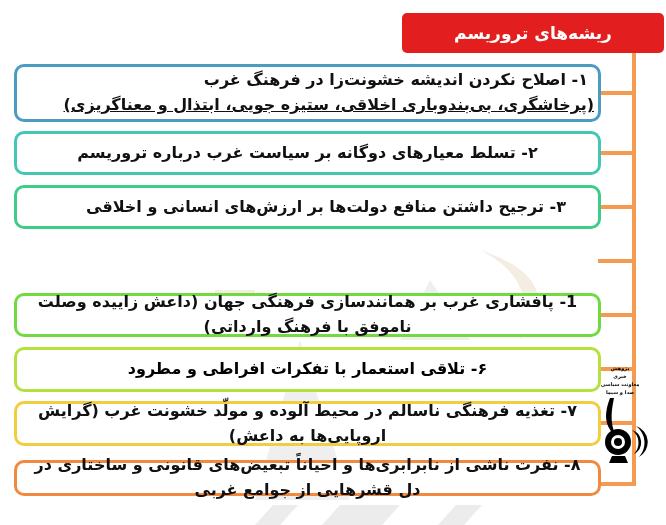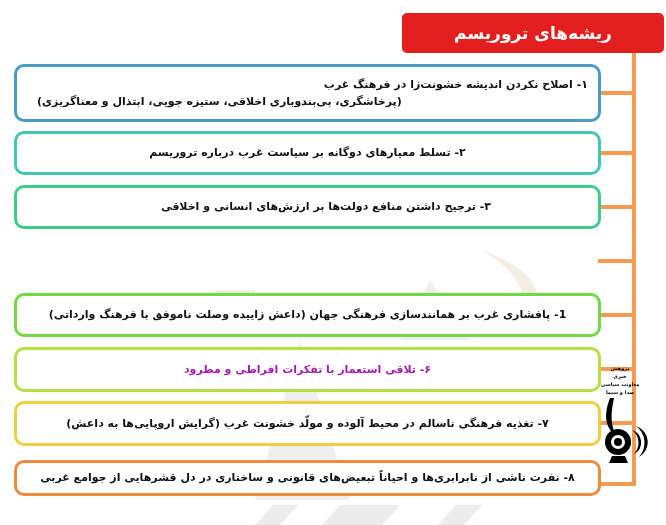--- a/index.html
+++ b/index.html
@@ -18,24 +18,24 @@
   
   .trunk{position:absolute;left:632px;top:53px;width:4px;height:433px;z-index:1;}
   .branch{position:absolute;left:598px;width:38px;height:4px;z-index:1;}
   .br1{top:91px}.br2{top:151px}.br3{top:205px}.br4{top:259px}
   .br5{top:313px}.br6{top:367px}.br7{top:421px}.br8{top:482px}
   
   .cause-box{
     position:absolute;left:14px;width:587px;z-index:2;background:#ffffff;
     border:3px solid #888;border-radius:10px;box-sizing:border-box;
     display:flex;flex-direction:column;align-items:stretch;justify-content:center;
-    direction:rtl;color:#111111;font-weight:bold;font-size:11px;line-height:1.55;
+    direction:rtl;color:#111111;font-weight:bold;font-size:16px;line-height:1.55;
   }
   .cause-box .line1{text-align:center;padding:0 10px;}
-  .cause-box .line2{text-align:left;padding:0 20px;}
+  .cause-box .line2{text-align:right;padding:0 4px;text-decoration:underline;}
   .cause-box .line2:empty{display:none;}
   .b1{top:64px;height:58px;} .b1 .line1{text-align:right;}
   .b2{top:131px;height:44px;}
   .b3{top:185px;height:44px;}
   .b4{top:239px;height:44px;}
   .b5{top:293px;height:44px;}
   .b6{top:347px;height:45px;}
   .b7{top:401px;height:45px;}
   .b8{top:460px;height:36px;}
   
@@ -85,21 +85,21 @@
 
   </div>
   <div class="cause-box b3" style="border-color: rgb(61, 204, 138); color: rgb(17, 17, 17); padding-left: 37px;">
     <div class="line1">۳- ترجیح داشتن منافع دولت‌ها بر ارزش‌های انسانی و اخلاقی</div>
 
   </div>
   <div class="cause-box b5" style="border-color: rgb(113, 218, 65); color: rgb(17, 17, 17);">
     <div class="line1">1- پافشاری غرب بر همانندسازی فرهنگی جهان (داعش زاییده وصلت ناموفق با فرهنگ وارداتی)</div>
 
   </div>
-  <div class="cause-box b6" style="border-color: rgb(181, 224, 62); color: #a21caf;">
+  <div class="cause-box b6" style="border-color: rgb(181, 224, 62); color: #000000;">
     <div class="line1">۶- تلاقی استعمار با تفکرات افراطی و مطرود</div>
 
   </div>
   <div class="cause-box b7" style="border-color: rgb(240, 206, 63); color: rgb(17, 17, 17);">
     <div class="line1">۷- تغذیه فرهنگی ناسالم در محیط آلوده و مولّد خشونت غرب (گرایش اروپایی‌ها به داعش)</div>
 
   </div>
   <div class="cause-box b8" style="border-color: rgb(240, 138, 62); color: rgb(17, 17, 17);">
     <div class="line1">۸- نفرت ناشی از نابرابری‌ها و احیاناً تبعیض‌های قانونی و ساختاری در دل قشرهایی از جوامع غربی</div>
 

